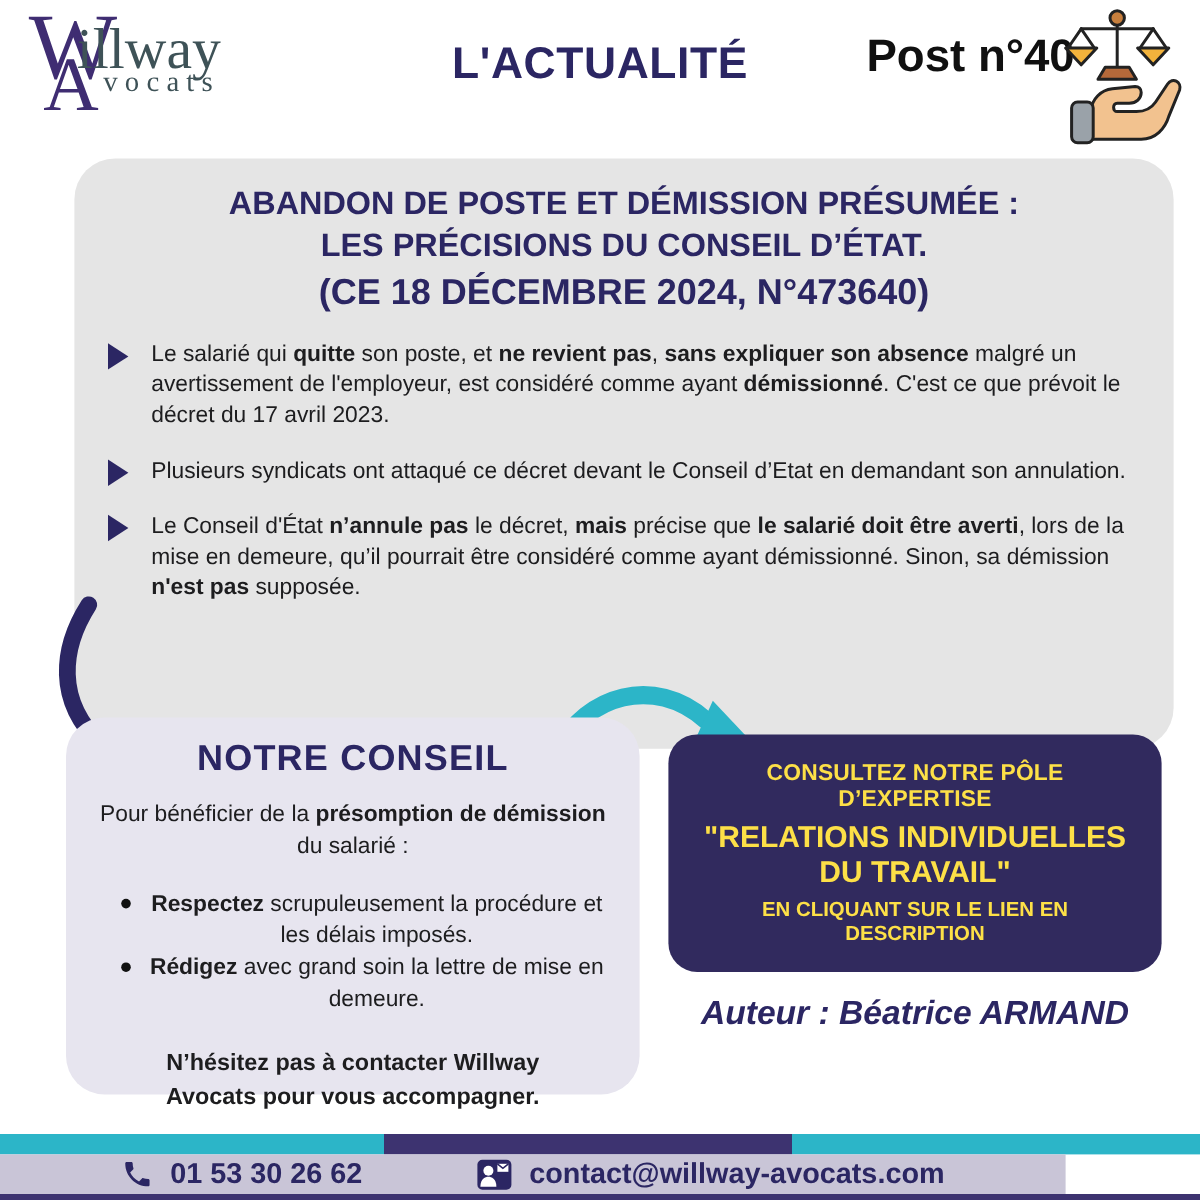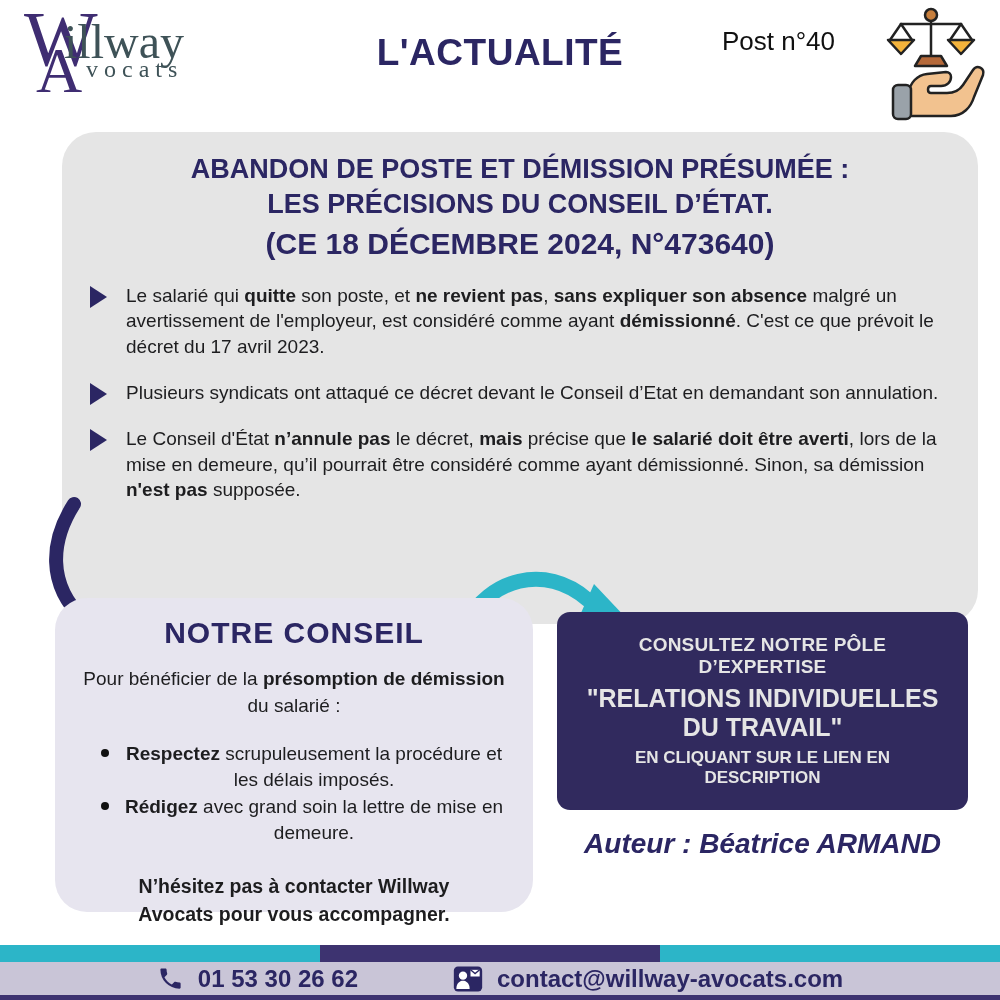--- a/index.html
+++ b/index.html
@@ -13,21 +13,21 @@
   .logo{position:absolute;left:24px;top:8px;width:230px;height:108px;font-family:"Liberation Serif", serif;}
   .logo-w{position:absolute;left:0;top:-14px;font-size:78px;color:#3f2d72;}
   .logo-illway{position:absolute;left:40px;top:6px;font-size:48px;color:#3e5257;}
   .logo-a{position:absolute;left:12px;top:26px;font-size:64px;color:#3f2d72;}
   .logo-vocats{position:absolute;left:62px;top:48px;font-size:24px;color:#3e5257;letter-spacing:6px;}
 
   .header-title{
     position:absolute;left:270px;top:28px;width:460px;text-align:center;
     color:#2b2663;font-weight:bold;font-size:37px;line-height:1.35;letter-spacing:.5px;
   }
-  .post-badge{position:absolute;left:722px;top:26px;font-size:26px;font-weight:normal;color:#101010;}
+  .post-badge{position:absolute;left:722px;top:26px;font-size:38px;font-weight:bold;color:#101010;}
   .hand-scales{position:absolute;left:878px;top:6px;width:112px;height:116px;}
 
   
   .teal-box{
     position:absolute;left:62px;top:132px;width:916px;height:492px;
     background:#e5e5e5;border-radius:34px;box-sizing:border-box;padding:20px 26px 0 26px;
   }
   .article-heading{color:#2b2663;font-weight:bold;text-align:center;line-height:1.3;}
   .article-heading .h-line{font-size:27px;}
   .article-heading .h-line3{font-size:30px;margin-top:2px;}
@@ -53,41 +53,41 @@
   .advice-intro{font-size:19px;line-height:1.4;margin-top:16px;}
   .advice-items{margin-top:22px;}
   .advice-item{position:relative;padding:0 4px 0 44px;font-size:19px;line-height:1.35;margin-bottom:2px;}
   .advice-item p{margin:0;}
   .dot{position:absolute;left:26px;top:8px;width:8px;height:8px;border-radius:50%;background:#111;}
   .advice-footer{font-weight:bold;font-size:19.5px;line-height:1.45;margin-top:26px;padding:0 26px;}
 
   
   .cta-box{
     position:absolute;left:557px;top:612px;width:411px;height:198px;
-    background:#312a5e;border-radius:13px;box-sizing:border-box;padding:22px 16px 0 16px;
-    text-align:center;color:#e5e5e5;font-weight:bold;cursor:pointer;
+    background:#312a5e;border-radius:24px;box-sizing:border-box;padding:22px 16px 0 16px;
+    text-align:center;color:#fde047;font-weight:bold;cursor:pointer;
   }
   .cta-l1{font-size:19px;letter-spacing:.2px;}
   .cta-l2{font-size:25px;margin-top:6px;}
   .cta-l3{font-size:25px;}
   .cta-l4{font-size:17px;margin-top:6px;}
   .cta-l5{font-size:17px;}
 
   .author{
     position:absolute;left:545px;top:828px;width:435px;text-align:center;
     color:#2b2663;font-weight:bold;font-style:italic;font-size:28px;
   }
 
   
   .footer-stripe{position:absolute;left:0;top:945px;width:1000px;height:17px;display:flex;}
   .stripe-seg1{width:32%;background:#2cb5c8;}
   .stripe-seg2{width:34%;background:#3d3370;}
   .stripe-seg3{width:34%;background:#2cb5c8;}
   .footer-bar{
-    position:absolute;left:0;top:962px;width:1000px;height:33px;background:#c9c5d7;
+    position:absolute;left:0;top:962px;width:888px;height:33px;background:#c9c5d7;
     display:flex;align-items:center;justify-content:center;gap:95px;
   }
   .footer-item{display:flex;align-items:center;gap:14px;color:#2b2663;font-weight:bold;font-size:24px;}
   .footer-item svg{display:block;}
   .footer-bottomline{position:absolute;left:0;top:995px;width:1000px;height:5px;background:#3d3370;}
 </style>
 </head>
 <body>
 
 <div class="canvas">

